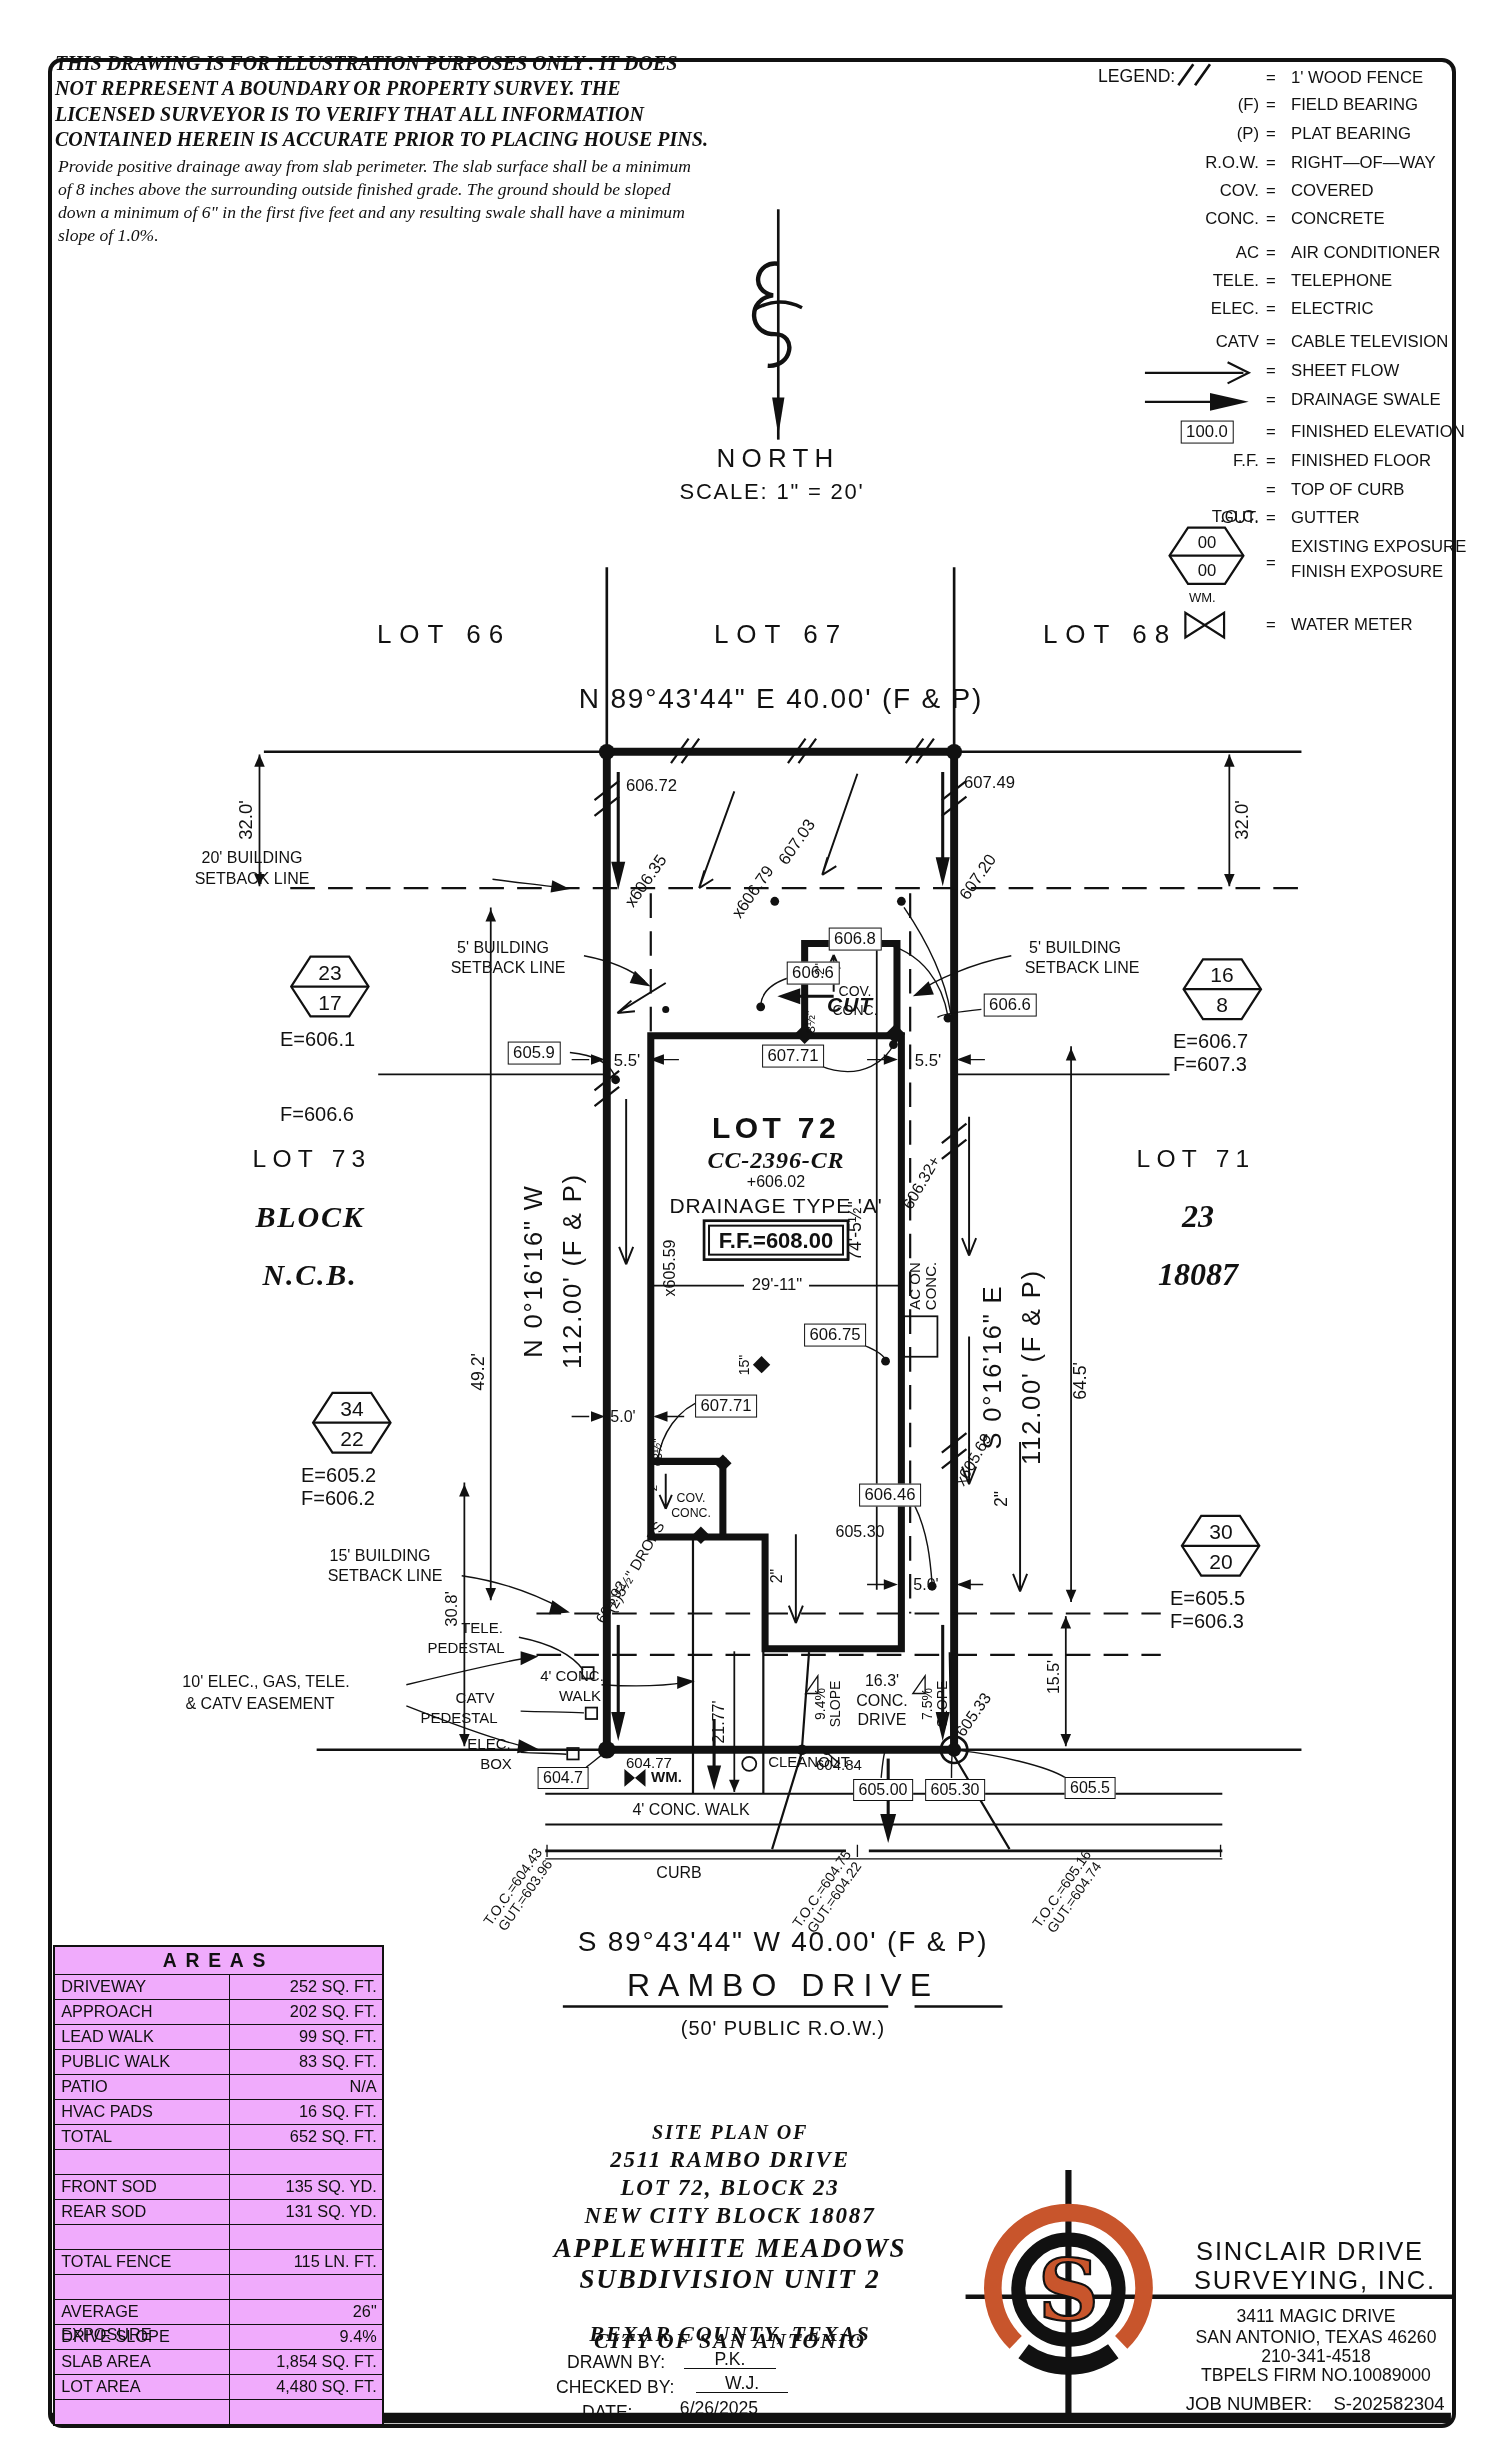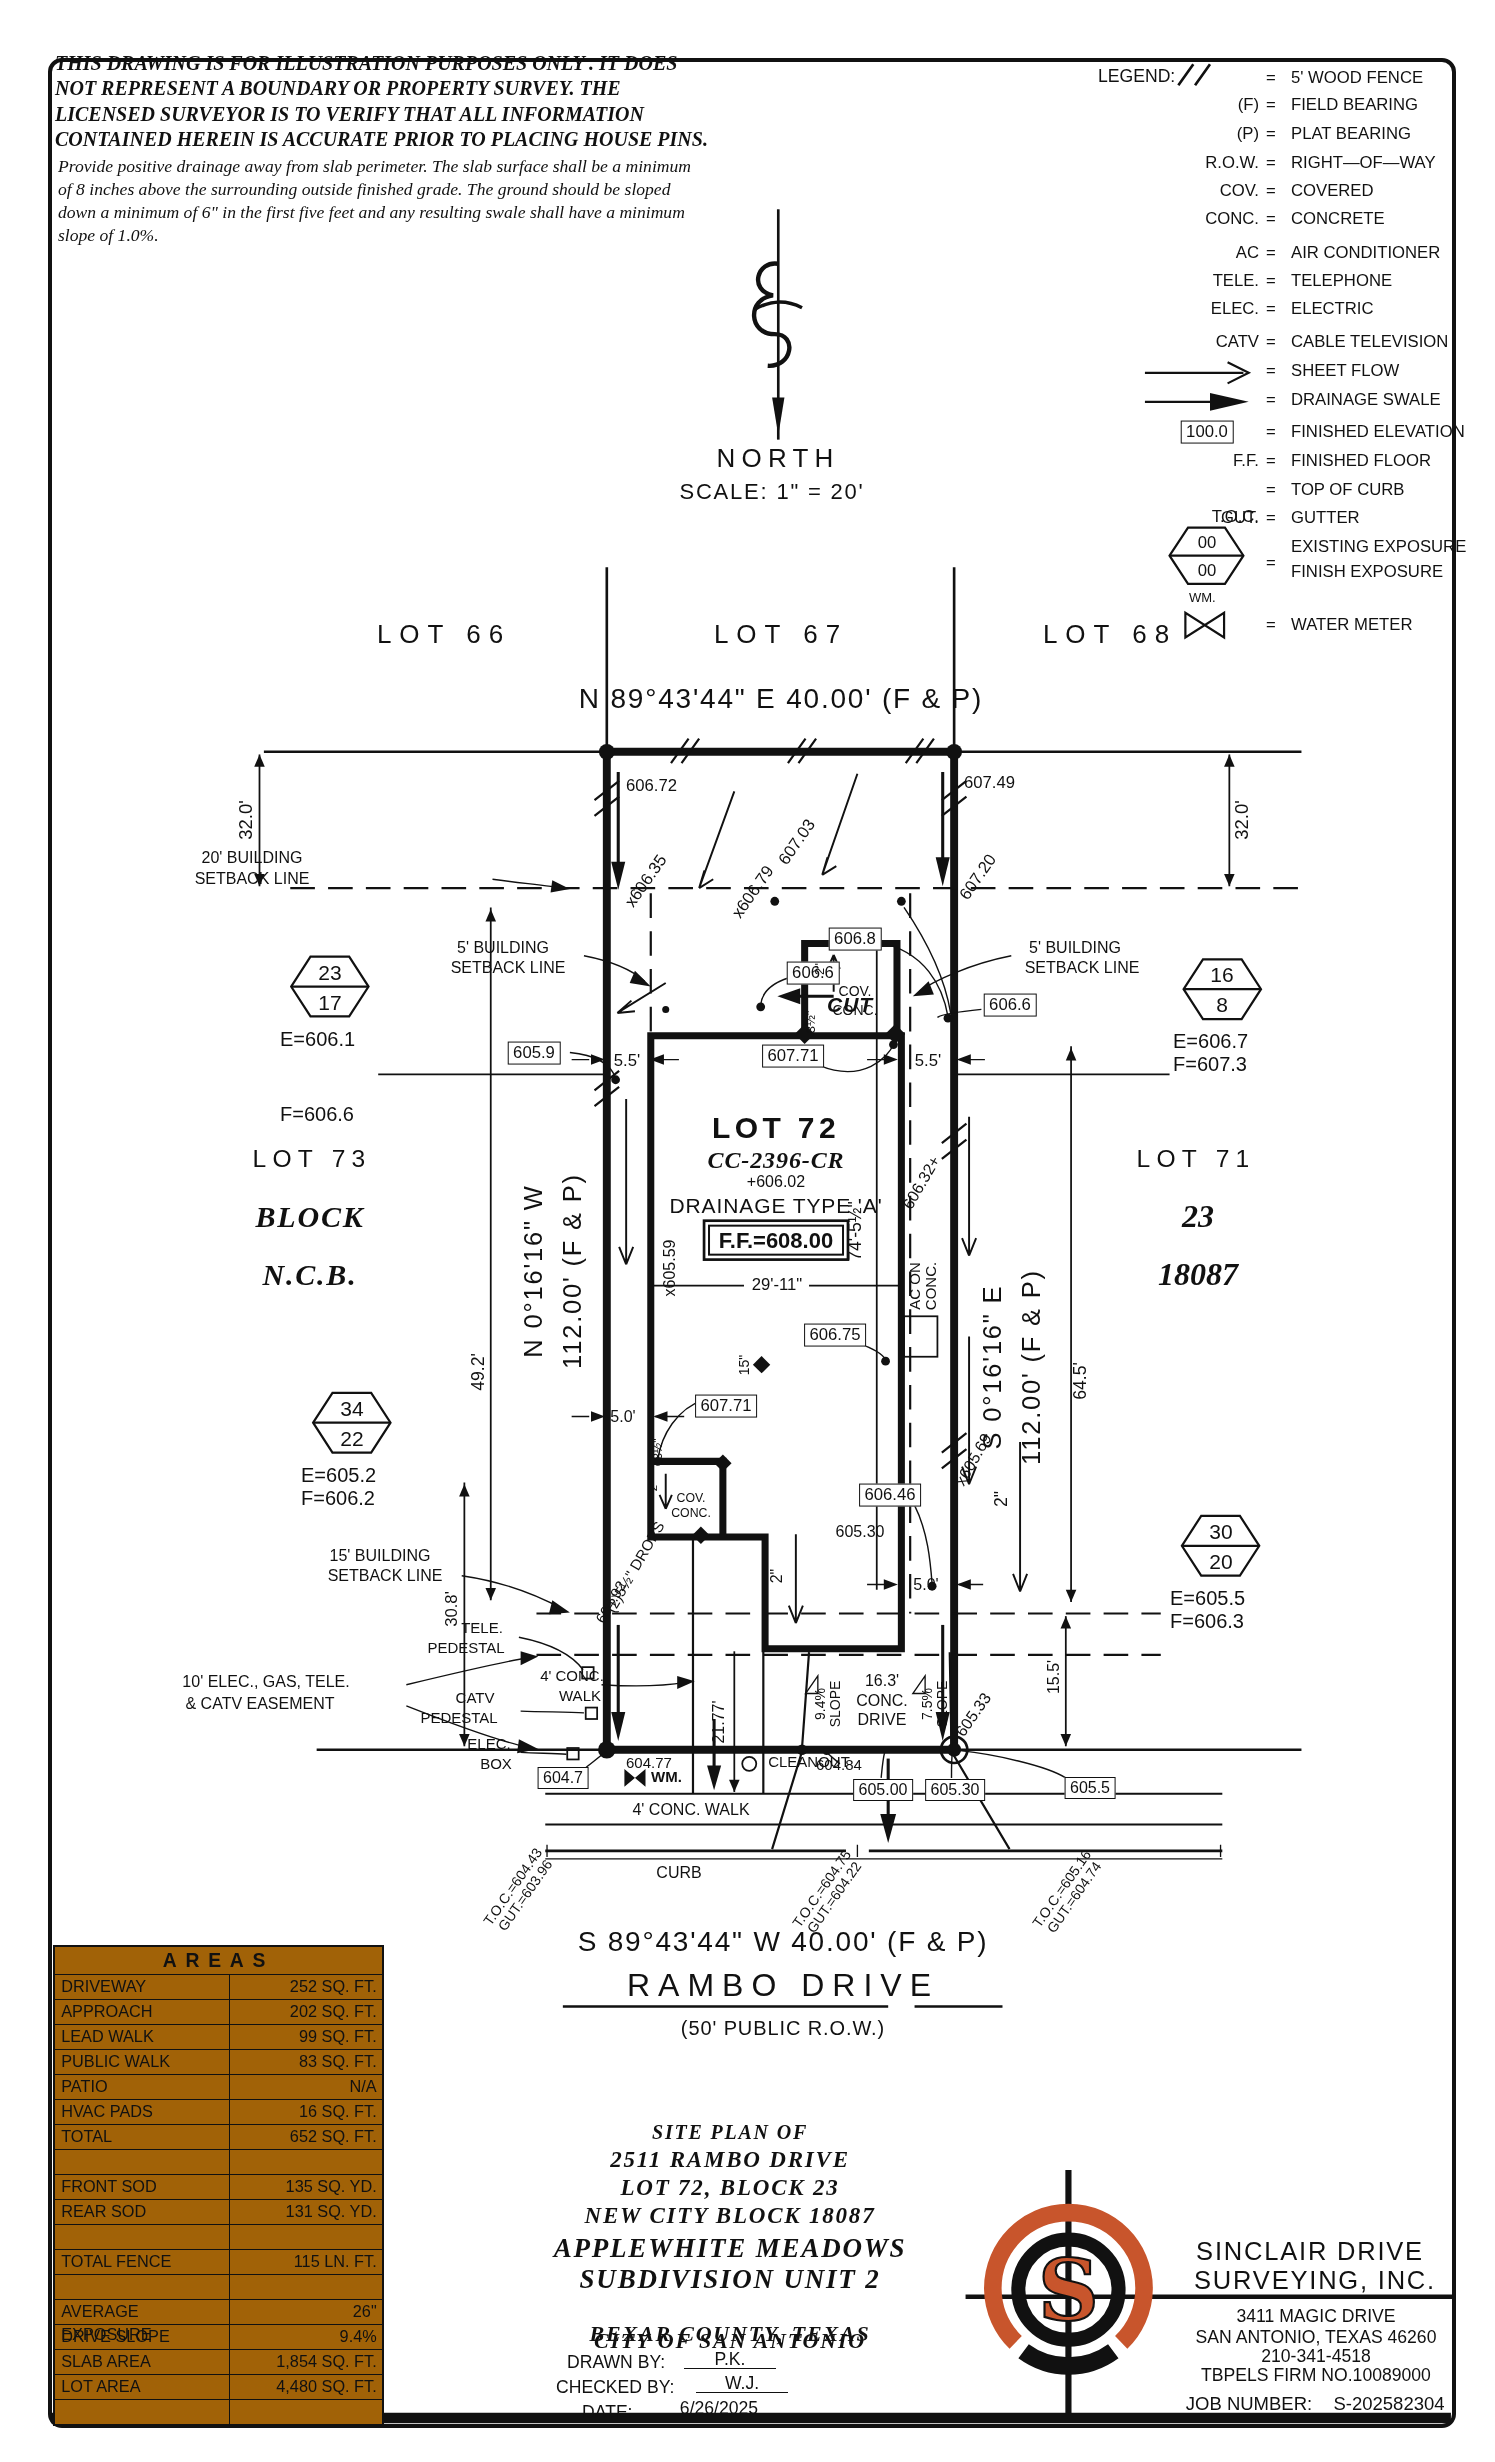--- a/index.html
+++ b/index.html
@@ -11,21 +11,21 @@
   .lbl{position:absolute;white-space:nowrap;color:#111;font-size:16.7px;line-height:1.05;}
   .c{transform:translate(-50%,-50%);}
   .v{transform:translate(-50%,-50%) rotate(-90deg);}
   .a55{transform:translate(-50%,-50%) rotate(-55deg);}
   .a60{transform:translate(-50%,-50%) rotate(-60deg);}
   .bx{border:1.8px solid #111;background:#fff;padding:0 4.4px;line-height:1.25;}
   .ser{font-family:"Liberation Serif",serif;font-style:italic;font-weight:bold;}
   .b{display:block;text-align:center;}
   .rt{text-align:right;}
   
-  .areas{position:absolute;left:53px;top:1945px;width:331px;border:2.6px solid #111;background:#a16207;box-sizing:border-box;}
+  .areas{position:absolute;left:53px;top:1945px;width:331px;border:2.6px solid #111;background:#f0abfc;box-sizing:border-box;}
   .areas-title{border-bottom:1.8px solid #111;text-align:center;font-size:19.3px;letter-spacing:8.8px;font-weight:bold;height:27px;line-height:27px;}
   .arow{display:flex;height:24px;line-height:23px;border-bottom:1.3px solid #111;font-size:16.3px;}
   .arow:last-child{border-bottom:none;}
   .alab{width:174px;padding-left:6.2px;box-sizing:border-box;}
   .aval{flex:1;text-align:right;padding-right:5.3px;border-left:1.8px solid #111;}
   .u{border-bottom:1.8px solid #111;text-align:center;}
 </style>
 </head>
 <body>
 
@@ -311,21 +311,21 @@
   <div class="lbl" style="left:1266px;top:333px;font-size:16.7px;">=</div>
   <div class="lbl" style="left:1266px;top:362px;font-size:16.7px;">=</div>
   <div class="lbl" style="left:1266px;top:391px;font-size:16.7px;">=</div>
   <div class="lbl" style="left:1266px;top:423px;font-size:16.7px;">=</div>
   <div class="lbl" style="left:1266px;top:452px;font-size:16.7px;">=</div>
   <div class="lbl" style="left:1266px;top:481px;font-size:16.7px;">=</div>
   <div class="lbl" style="left:1266px;top:509px;font-size:16.7px;">=</div>
   <div class="lbl" style="left:1266px;top:554px;font-size:16.7px;">=</div>
   <div class="lbl" style="left:1266px;top:616px;font-size:16.7px;">=</div>
 
-  <div class="lbl" style="left:1291px;top:69px;font-size:16.7px;">5' WOOD FENCE</div>
+  <div class="lbl" style="left:1291px;top:69px;font-size:16.7px;">1' WOOD FENCE</div>
   <div class="lbl" style="left:1291px;top:96px;font-size:16.7px;">FIELD BEARING</div>
   <div class="lbl" style="left:1291px;top:125px;font-size:16.7px;">PLAT BEARING</div>
   <div class="lbl" style="left:1291px;top:154px;font-size:16.7px;">RIGHT—OF—WAY</div>
   <div class="lbl" style="left:1291px;top:182px;font-size:16.7px;">COVERED</div>
   <div class="lbl" style="left:1291px;top:210px;font-size:16.7px;">CONCRETE</div>
   <div class="lbl" style="left:1291px;top:244px;font-size:16.7px;">AIR CONDITIONER</div>
   <div class="lbl" style="left:1291px;top:272px;font-size:16.7px;">TELEPHONE</div>
   <div class="lbl" style="left:1291px;top:300px;font-size:16.7px;">ELECTRIC</div>
   <div class="lbl" style="left:1291px;top:333px;font-size:16.7px;">CABLE TELEVISION</div>
   <div class="lbl" style="left:1291px;top:362px;font-size:16.7px;">SHEET FLOW</div>

